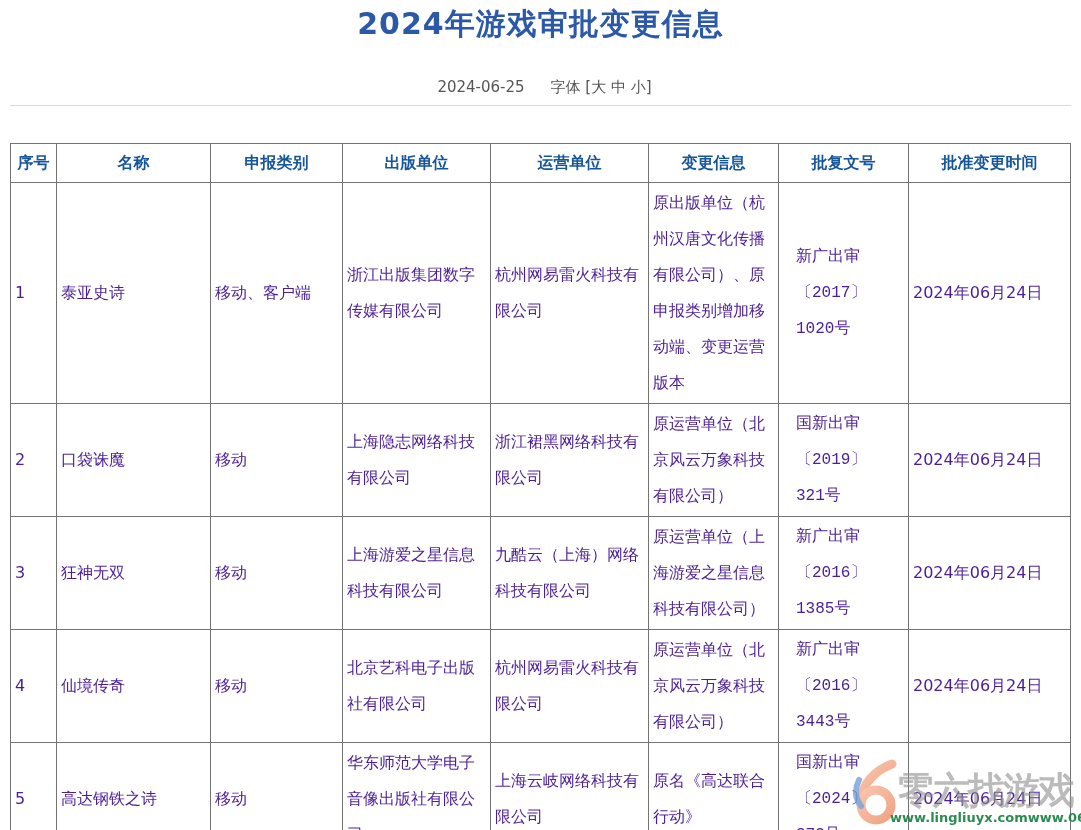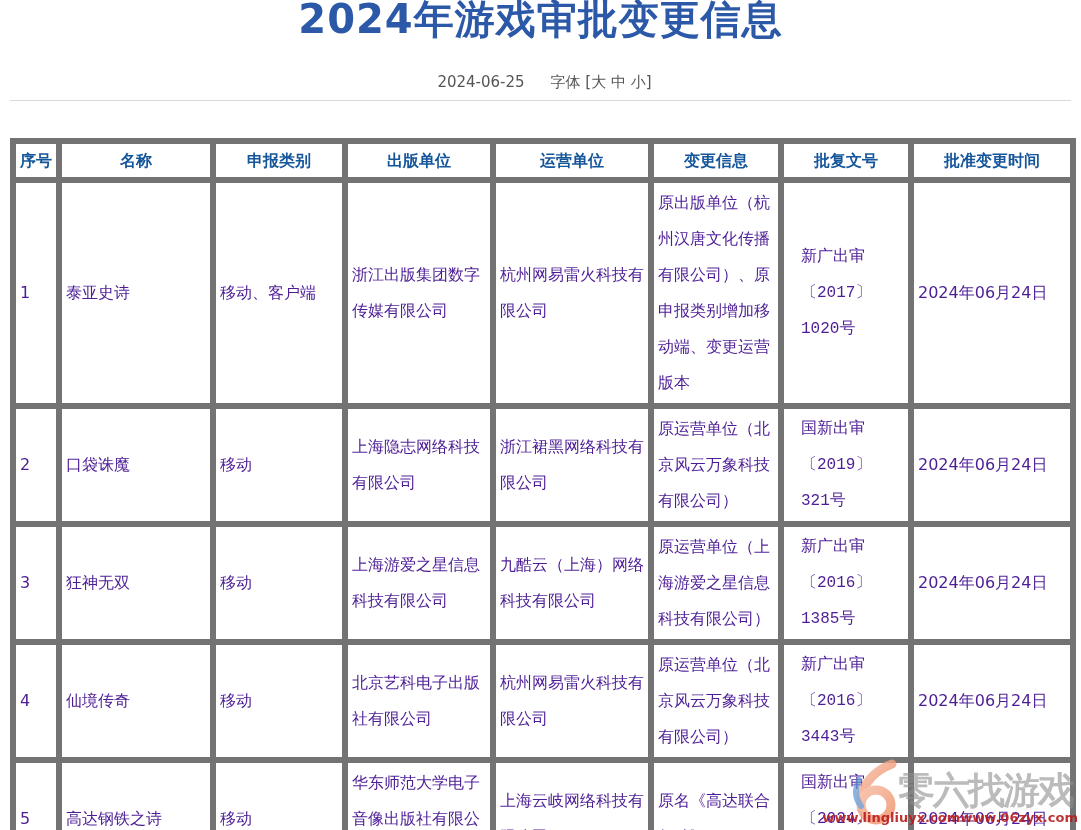--- a/index.html
+++ b/index.html
@@ -4,22 +4,23 @@
 <style>
   * { box-sizing: border-box; margin: 0; padding: 0; }
   html, body {
     width: 1081px; height: 830px;
     background: #ffffff;
     overflow: hidden;
     font-family: "DejaVu Sans", "Liberation Sans", sans-serif;
     position: relative;
   }
   .page-title {
+    margin-top: 5px;
     text-align: center;
-    font-size: 40px;
+    font-size: 30px;
     font-weight: bold;
     line-height: 38px;
     color: #2c58a8;
     letter-spacing: 1px;
   }
   .meta-line {
     margin-top: 36px;
     text-align: center;
     font-size: 15px;
     line-height: 17px;
@@ -37,21 +38,21 @@
     border-top: 1px solid #d9d9d9;
     margin: 9px 10px 0 10px;
   }
   table.approval {
     margin: 37px 0 0 10px;
     width: 1060px;
     border-collapse: collapse;
     table-layout: fixed;
   }
   table.approval th, table.approval td {
-    border: 6px solid #737373;
+    border: 1px solid #737373;
     vertical-align: middle;
     font-size: 16px;
     padding: 2px 4px;
     word-break: normal;
     overflow-wrap: break-word;
   }
   table.approval th {
     color: #15559a;
     font-weight: bold;
     height: 39px;
@@ -83,24 +84,24 @@
     letter-spacing: -2px;
     color: #8f8f8f;
     opacity: 0.6;
     white-space: nowrap;
   }
   .wm-urls {
     position: absolute;
     left: 40px; top: 58px;
     width: 188px;
     display: flex;
-    justify-content: flex-end;
+    justify-content: space-between;
     font-size: 13px;
     font-weight: bold;
-    color: #b91c1c;
+    color: #15803d;
     opacity: 0.9;
     white-space: nowrap;
   }
 </style>
 </head>
 <body>
 
 <h1 class="page-title">2024年游戏审批变更信息</h1>
 
 <div class="meta-line">

